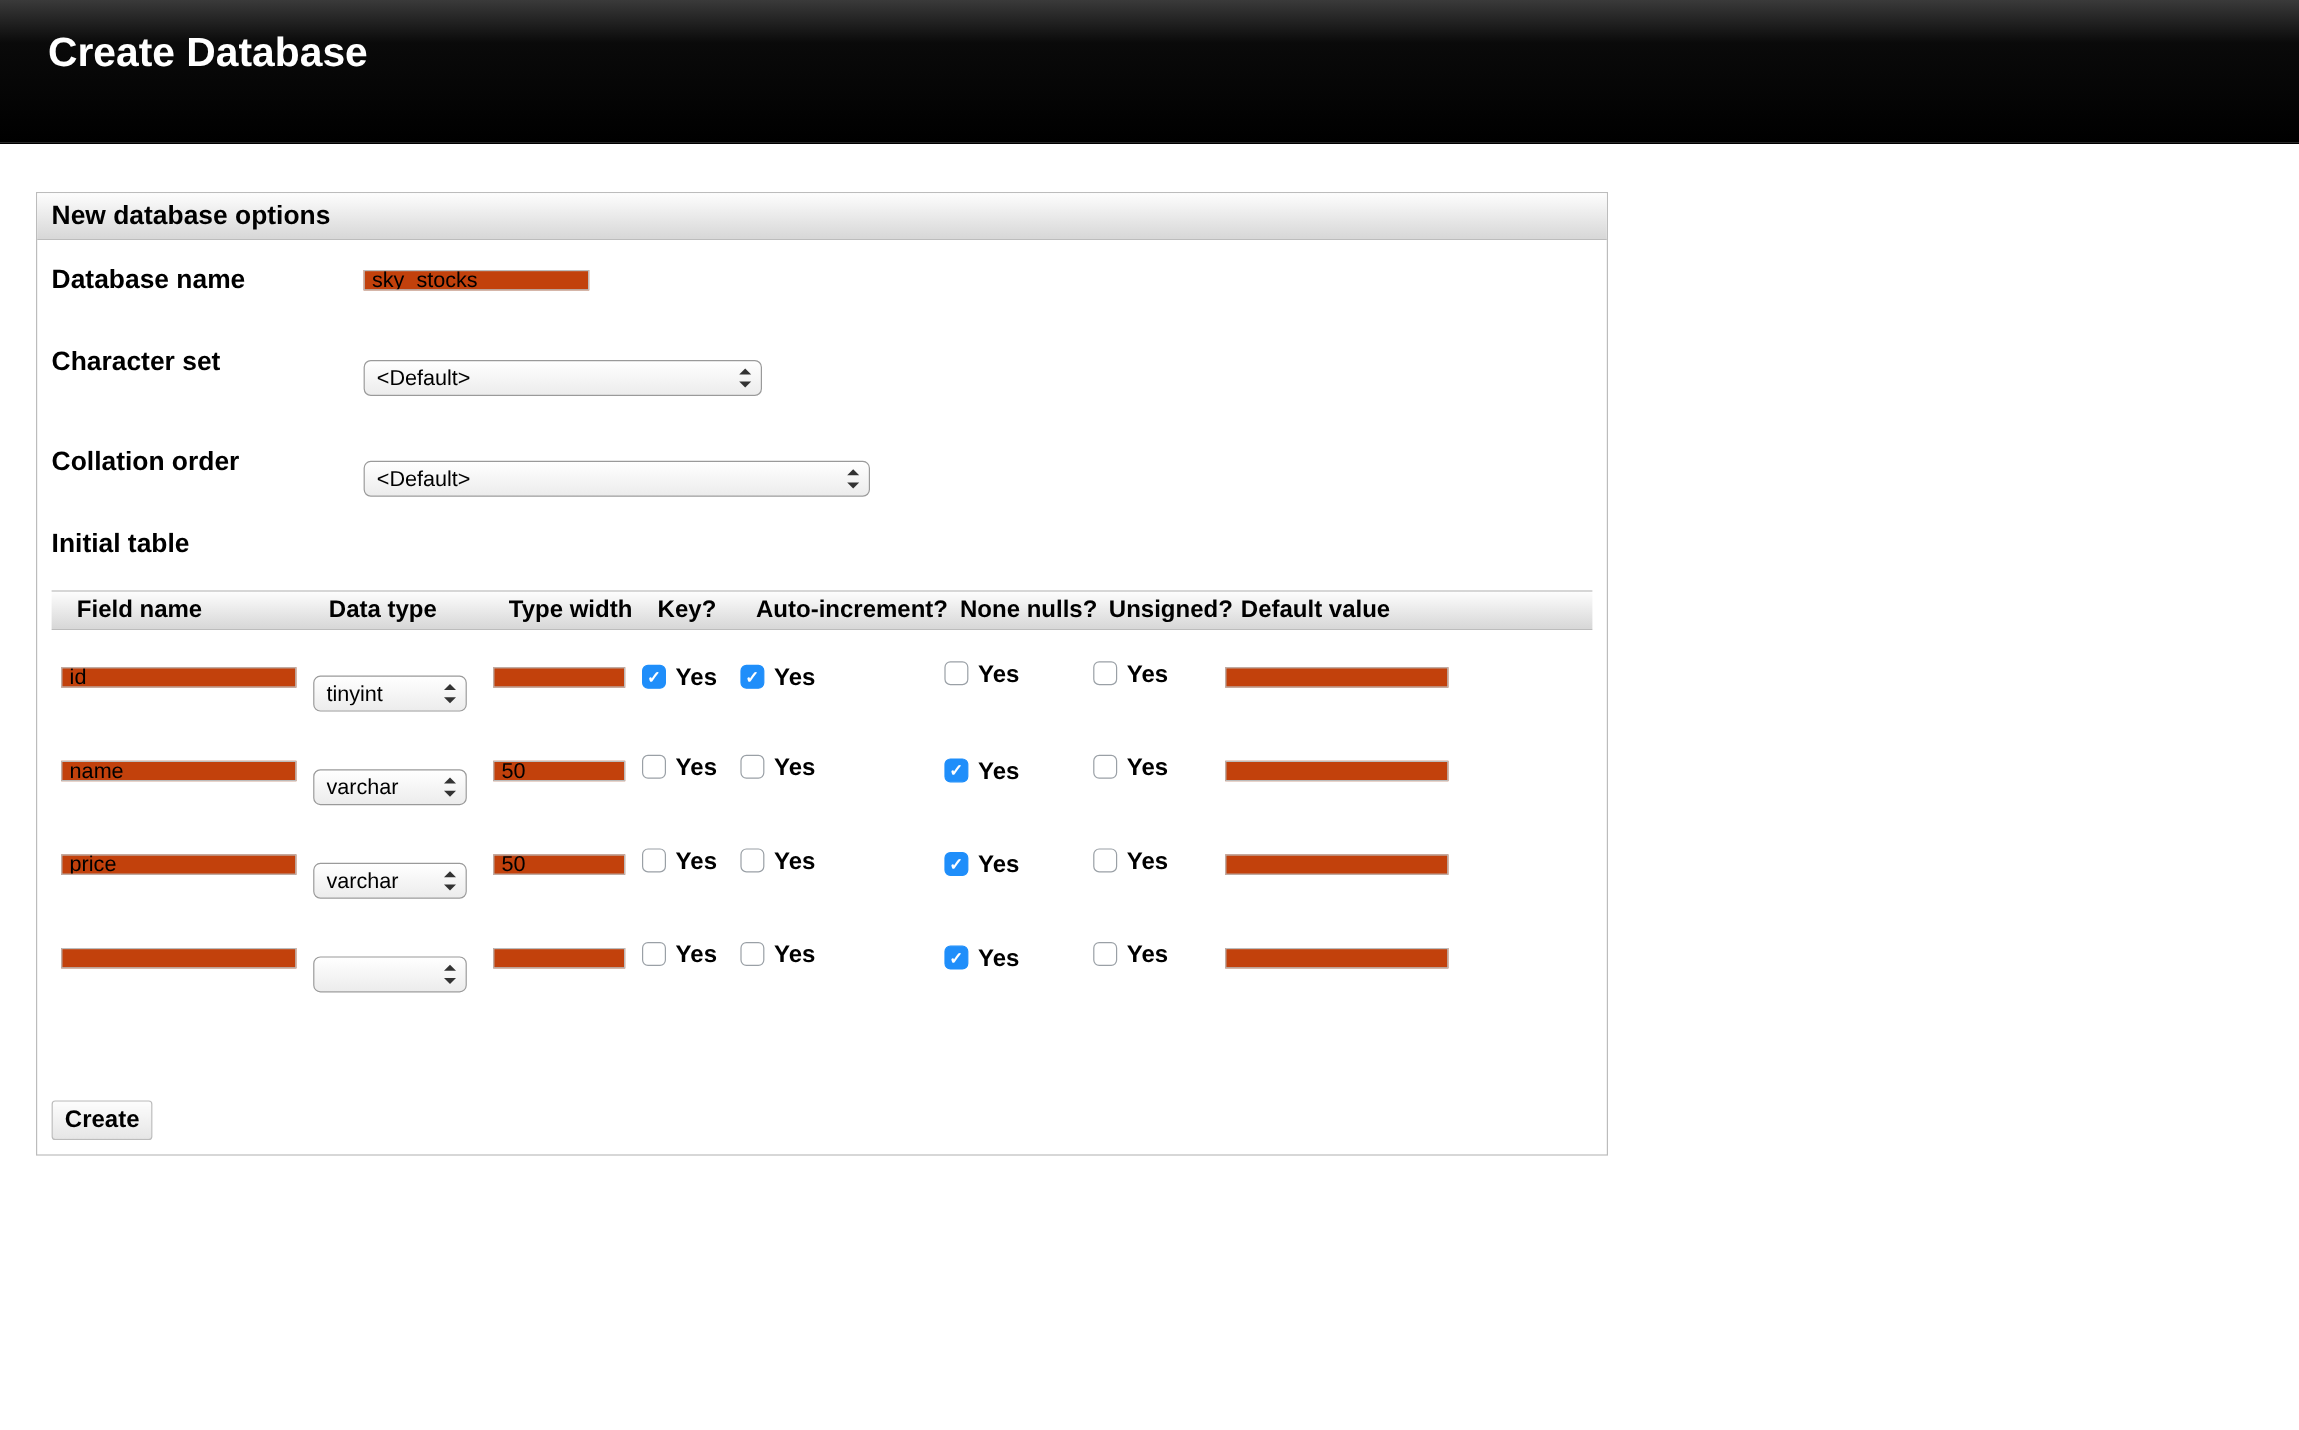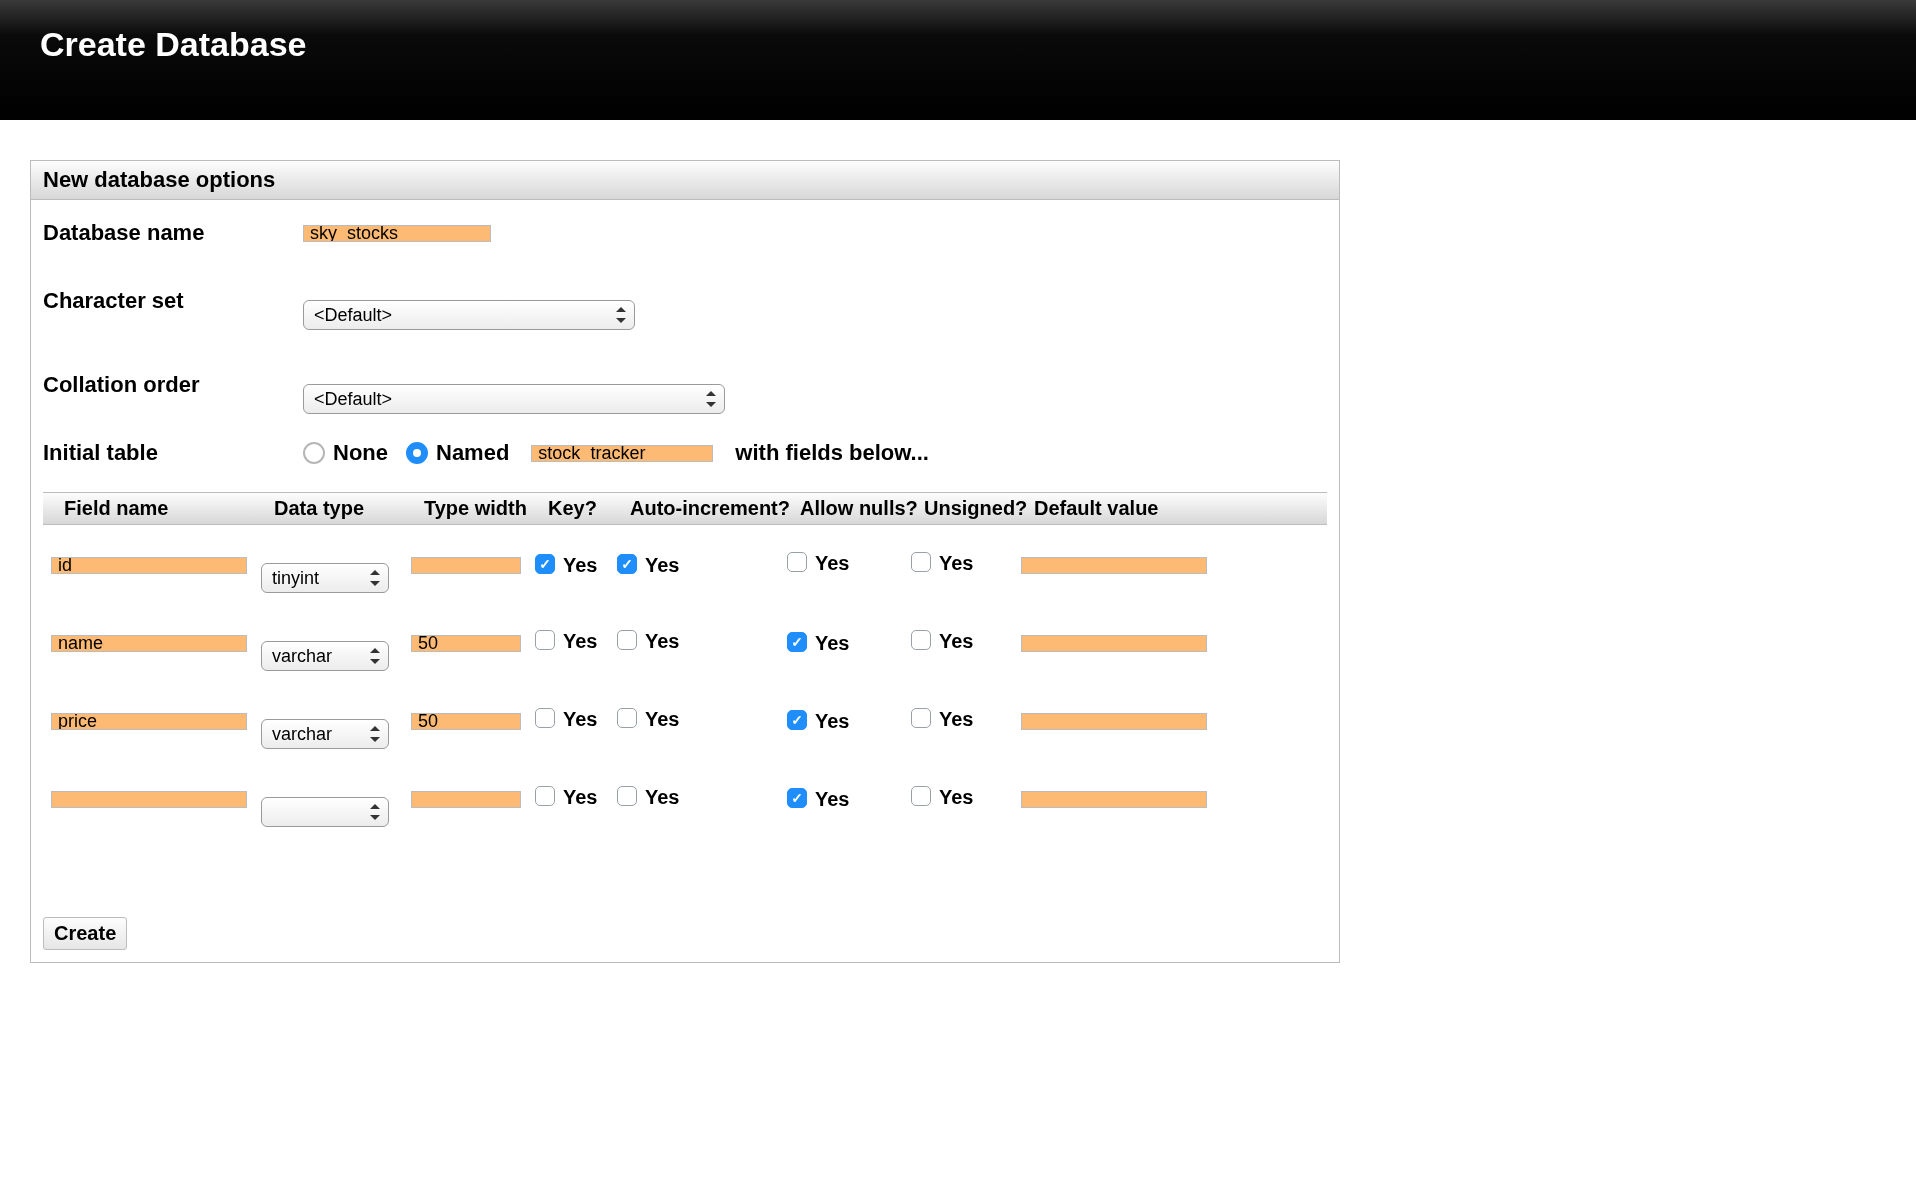--- a/index.html
+++ b/index.html
@@ -45,21 +45,21 @@
   .form-row .lbl {
     width: 260px;
     font-weight: bold;
     font-size: 22px;
   }
   input[type="text"].tf {
     height: 17px;
     font-size: 18px;
     padding: 2px 6px;
     border: 1px solid #bcbcbc;
-    background: #fdba74;
+    background: #c2410c;
   }
   .tf-db { width: 188px; }
   .tf-table { width: 182px; margin: 0 8px 0 4px; }
   .select-wrap {
     position: relative;
     display: inline-block;
     border: 1px solid #9a9a9a;
     border-radius: 6px;
     background: linear-gradient(#fff, #ececec);
     height: 30px;
@@ -199,42 +199,30 @@
         <div class="lbl">Collation order</div>
         <div class="select-wrap sel-collation">
           <select>
             <option>&lt;Default&gt;</option>
           </select>
         </div>
       </div>
 
       <div class="form-row">
         <div class="lbl">Initial table</div>
-        <div class="radio-row">
-          <span class="radio">
-              <span class="dot"></span>
-            </span>
-          <span class="radio-label">None</span>
-          <span class="radio checked">
-              <span class="dot"></span>
-            </span>
-          <span class="radio-label">Named</span>
-          <input type="text" class="tf tf-table" value="stock_tracker" style="">
-          <span class="hint">with fields below...</span>
-        </div>
       </div>
 
       <div class="grid">
         <div class="grid-header">
           <div>Field name</div>
           <div>Data type</div>
           <div>Type width</div>
           <div>Key?</div>
           <div>Auto-increment?</div>
-          <div>Allow nulls?</div>
+          <div>None nulls?</div>
           <div>Unsigned?</div>
           <div>Default value</div>
         </div>
         <div id="grid-rows">
             <div class="grid-row">
               <div><input type="text" class="tf tf-fn" value="id" style=""></div>
               <div><div class="select-wrap sel-dt"><select><option>tinyint</option></select></div></div>
               <div><input type="text" class="tf tf-tw" style=""></div>
               <div><div class="chk">
                   <span class="cbox checked"></span>

